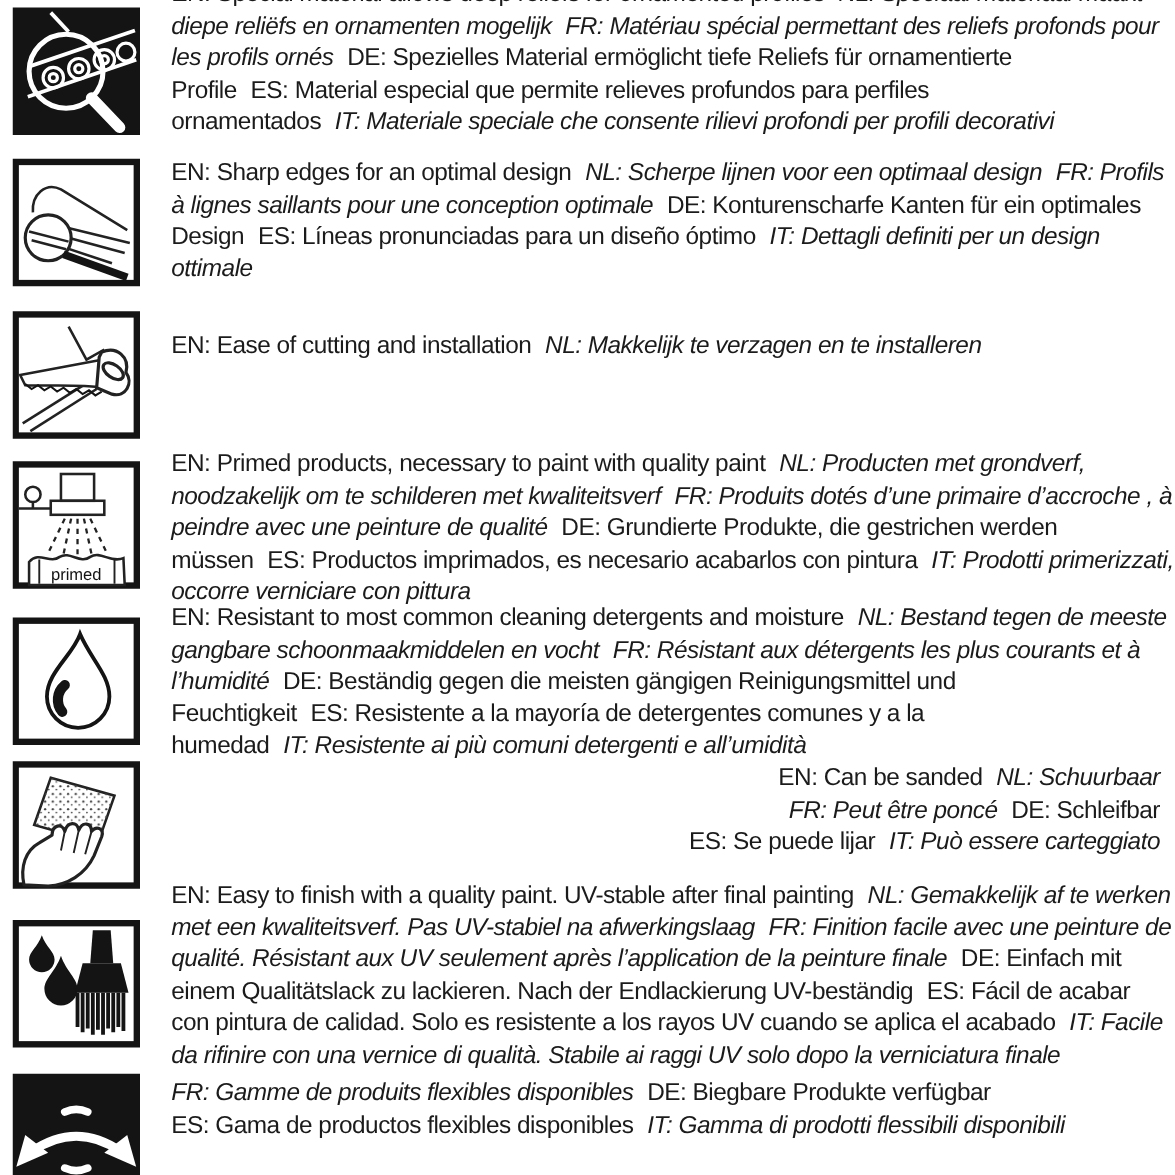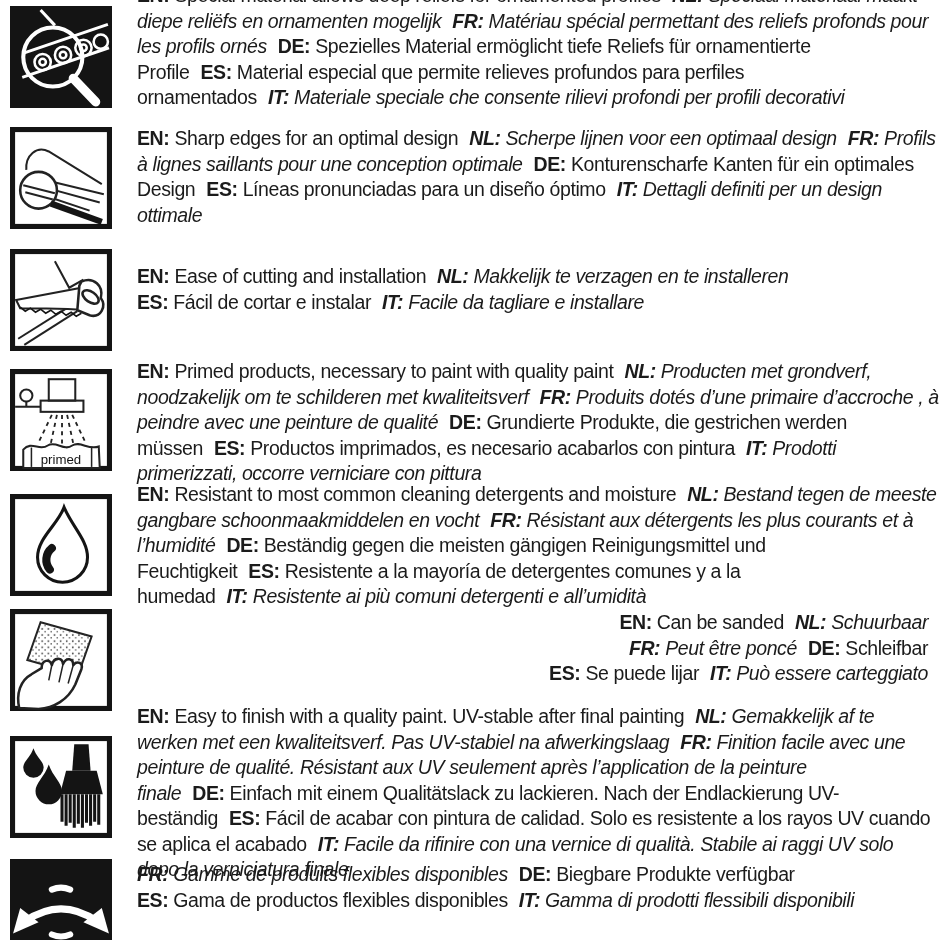--- a/index.html
+++ b/index.html
@@ -8,21 +8,21 @@
     font-family:"Liberation Sans",sans-serif;color:#1b1b1b;
   }
   .icon-box{position:absolute;left:10px;width:102px;height:130px;}
   .icon-box svg{width:100%;height:100%;display:block;}
   .text-block{
     position:absolute;left:137px;width:802px;
     font-size:19.5px;line-height:25.5px;letter-spacing:-0.4px;
     text-align:left;
   }
   .seg{margin-right:11px;}
-  .seg b{font-weight:700;margin-right:5px;}
+  .seg b{font-weight:400;margin-right:5px;}
   .it{font-style:italic;}
   .line{display:block;}
 </style>
 </head>
 <body>
 
 <div id="stage">
   <div>
       <div class="icon-box" style="top: -8px;">
         <svg viewBox="0 0 100 100" xmlns="http://www.w3.org/2000/svg">
@@ -73,21 +73,20 @@
             <line x1="14" y1="94" x2="66" y2="61"></line>
           </g>
           <path d="M6,50 L70,38 L72,60 C50,57 28,59 10,58 Z" fill="#fff" stroke="#222" stroke-width="2"></path>
           <path d="M10,57 l5,4 5,-3 5,4 5,-3 5,4 5,-3 5,4 5,-3 5,4 5,-3 5,4 5,-3" stroke="#141414" fill="none" stroke-width="1.6"></path>
           <path d="M70,32 C82,27 92,36 89,48 C95,56 89,68 78,65 L66,60 L68,36 Z" fill="#fff" stroke="#222" stroke-width="2.5"></path>
           <ellipse cx="79" cy="47" rx="9" ry="5" transform="rotate(35 79 47)" fill="none" stroke="#222" stroke-width="2.5"></ellipse>
         </svg>
       </div>
       <div class="text-block" style="top: 264px;">
         <div class="line"><span class="seg"><b>EN:</b><span>Ease of cutting and installation</span></span><span class="seg it"><b>NL:</b><span>Makkelijk te verzagen en te installeren</span></span></div>
-        <div class="line"><span class="seg"><b>ES:</b><span>Fácil de cortar e instalar</span></span><span class="seg it"><b>IT:</b><span>Facile da tagliare e installare</span></span></div>
       </div>
       <div class="icon-box" style="top: 355px;">
         <svg viewBox="0 0 100 100" xmlns="http://www.w3.org/2000/svg">
           <rect x="2.5" y="2.5" width="95" height="95" fill="#fff" stroke="#141414" stroke-width="5"></rect>
           <g stroke="#222" fill="none" stroke-width="2">
             <rect x="38" y="10" width="26" height="21"></rect>
             <rect x="30" y="31" width="42" height="11"></rect>
             <line x1="5" y1="37" x2="30" y2="37"></line>
             <circle cx="16" cy="26" r="6"></circle>
             <line x1="16" y1="32" x2="16" y2="37"></line>

